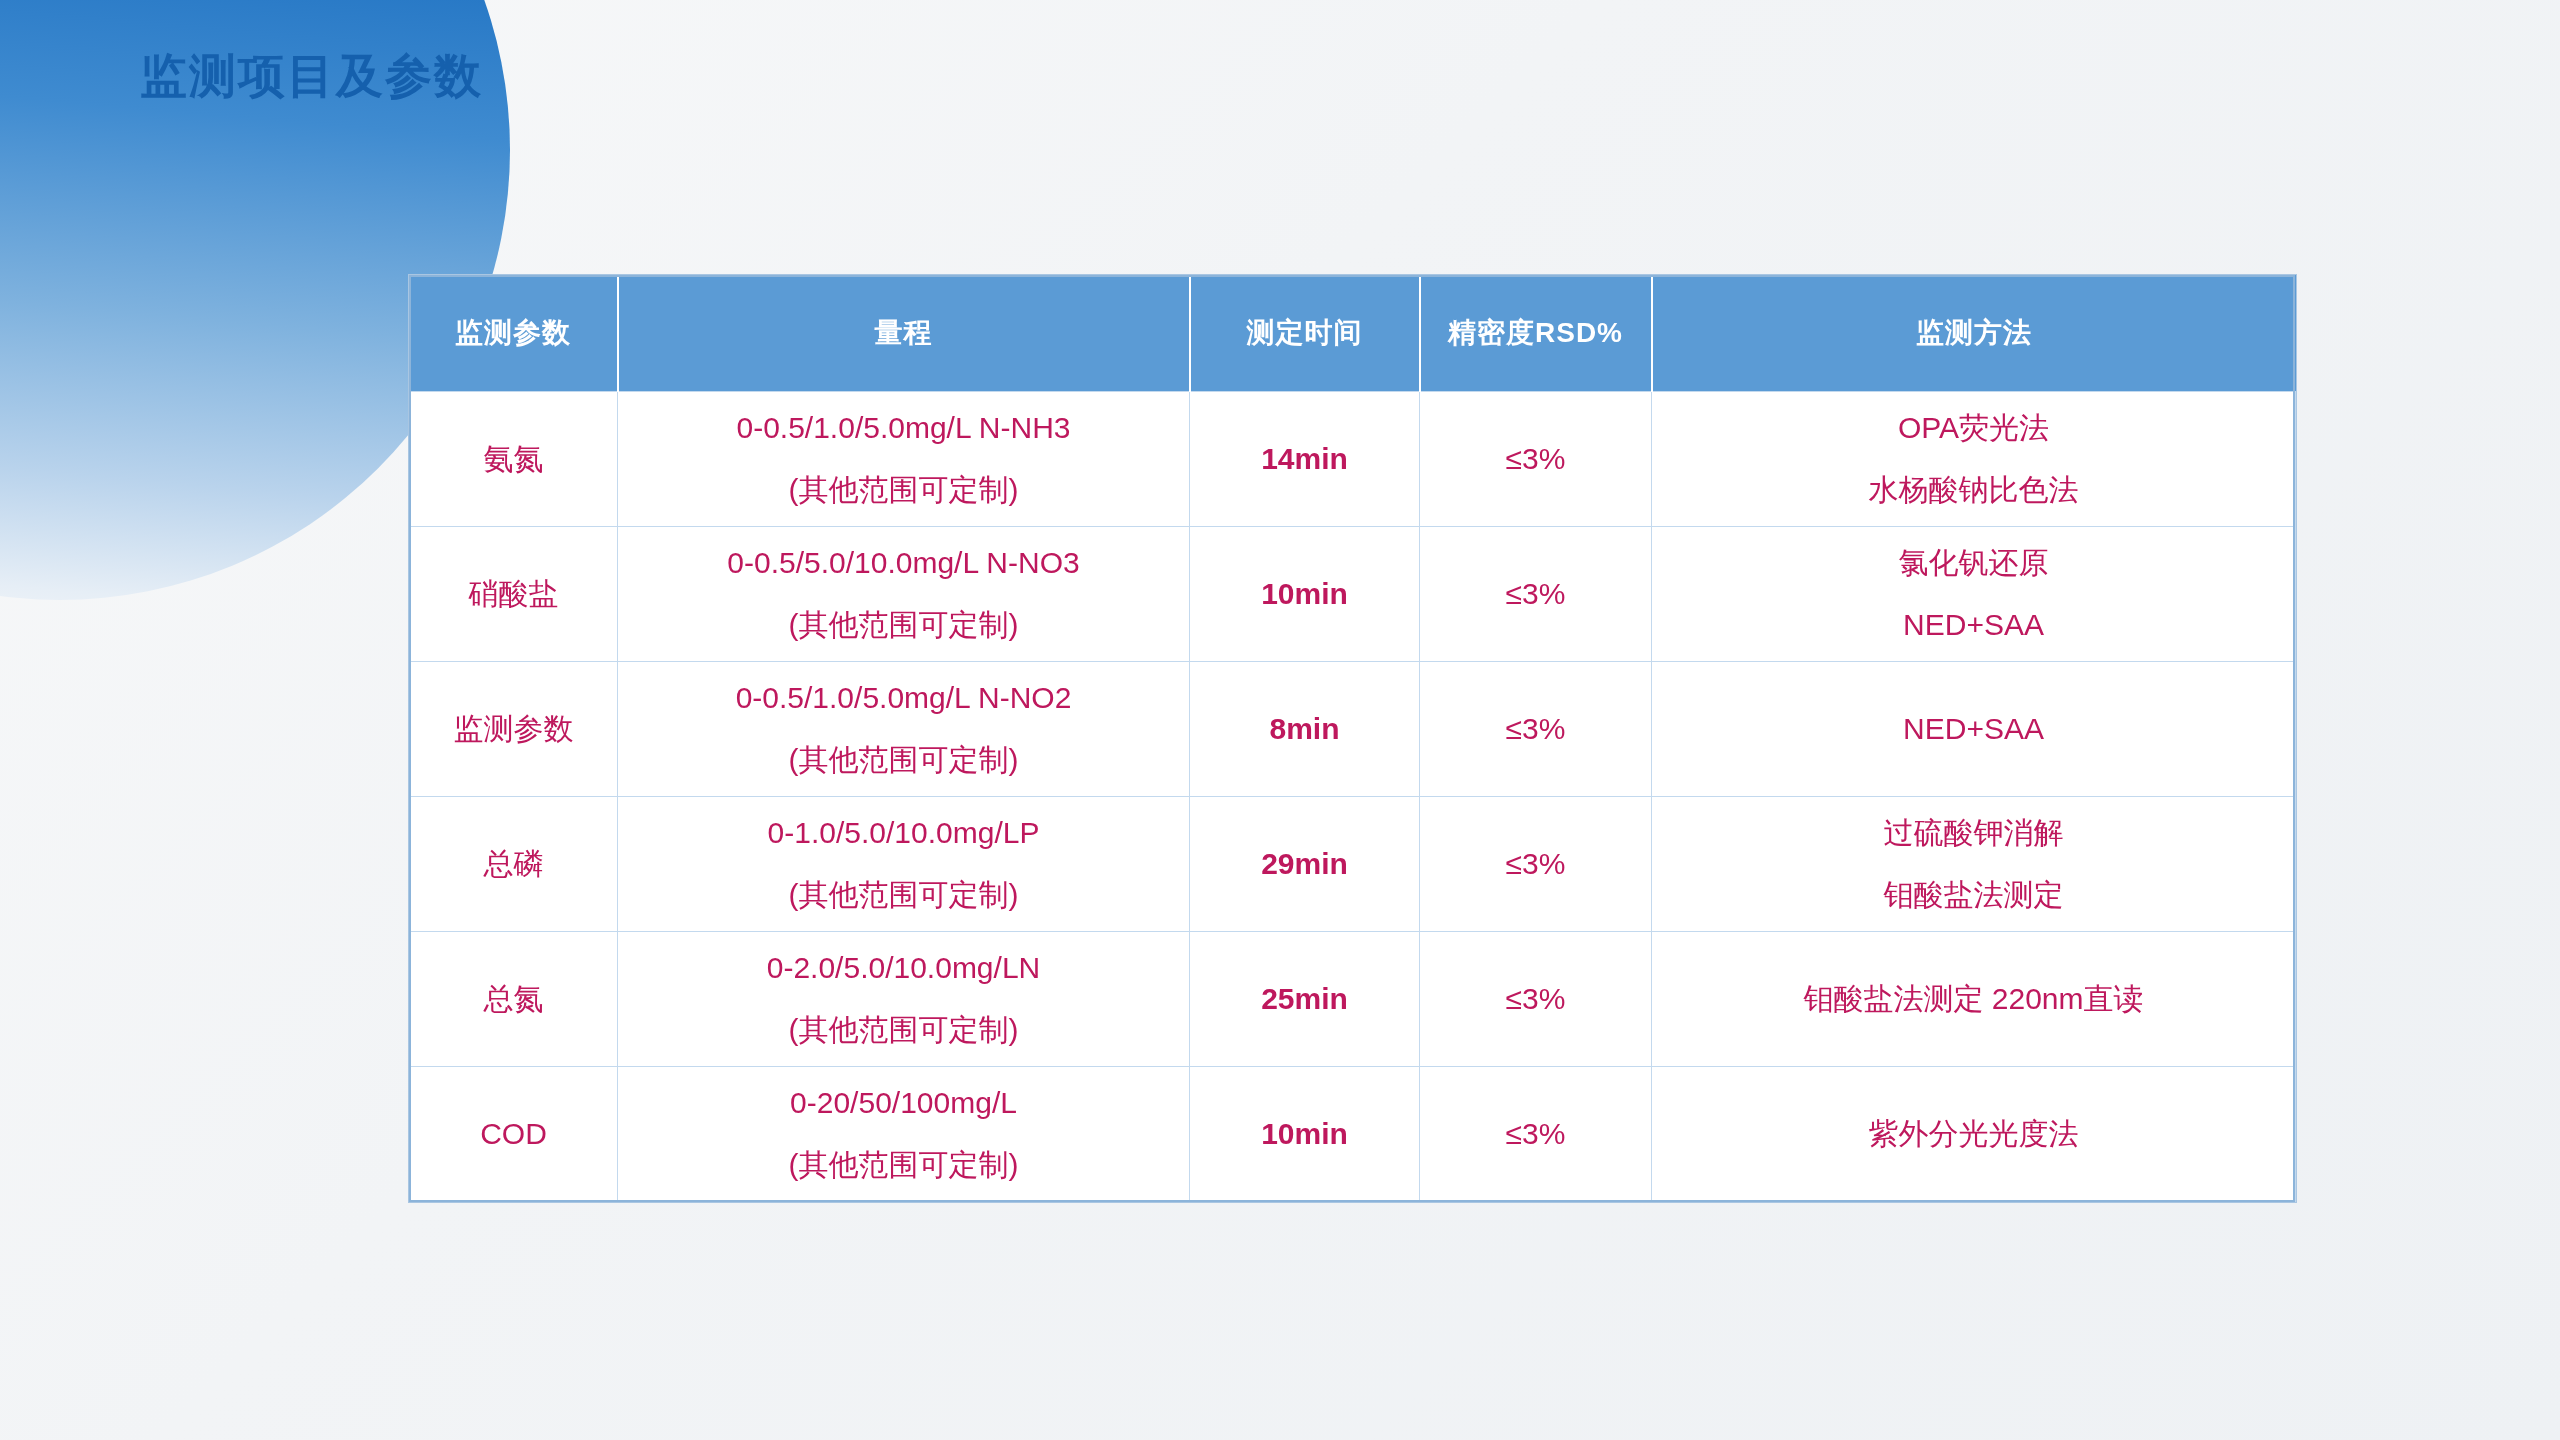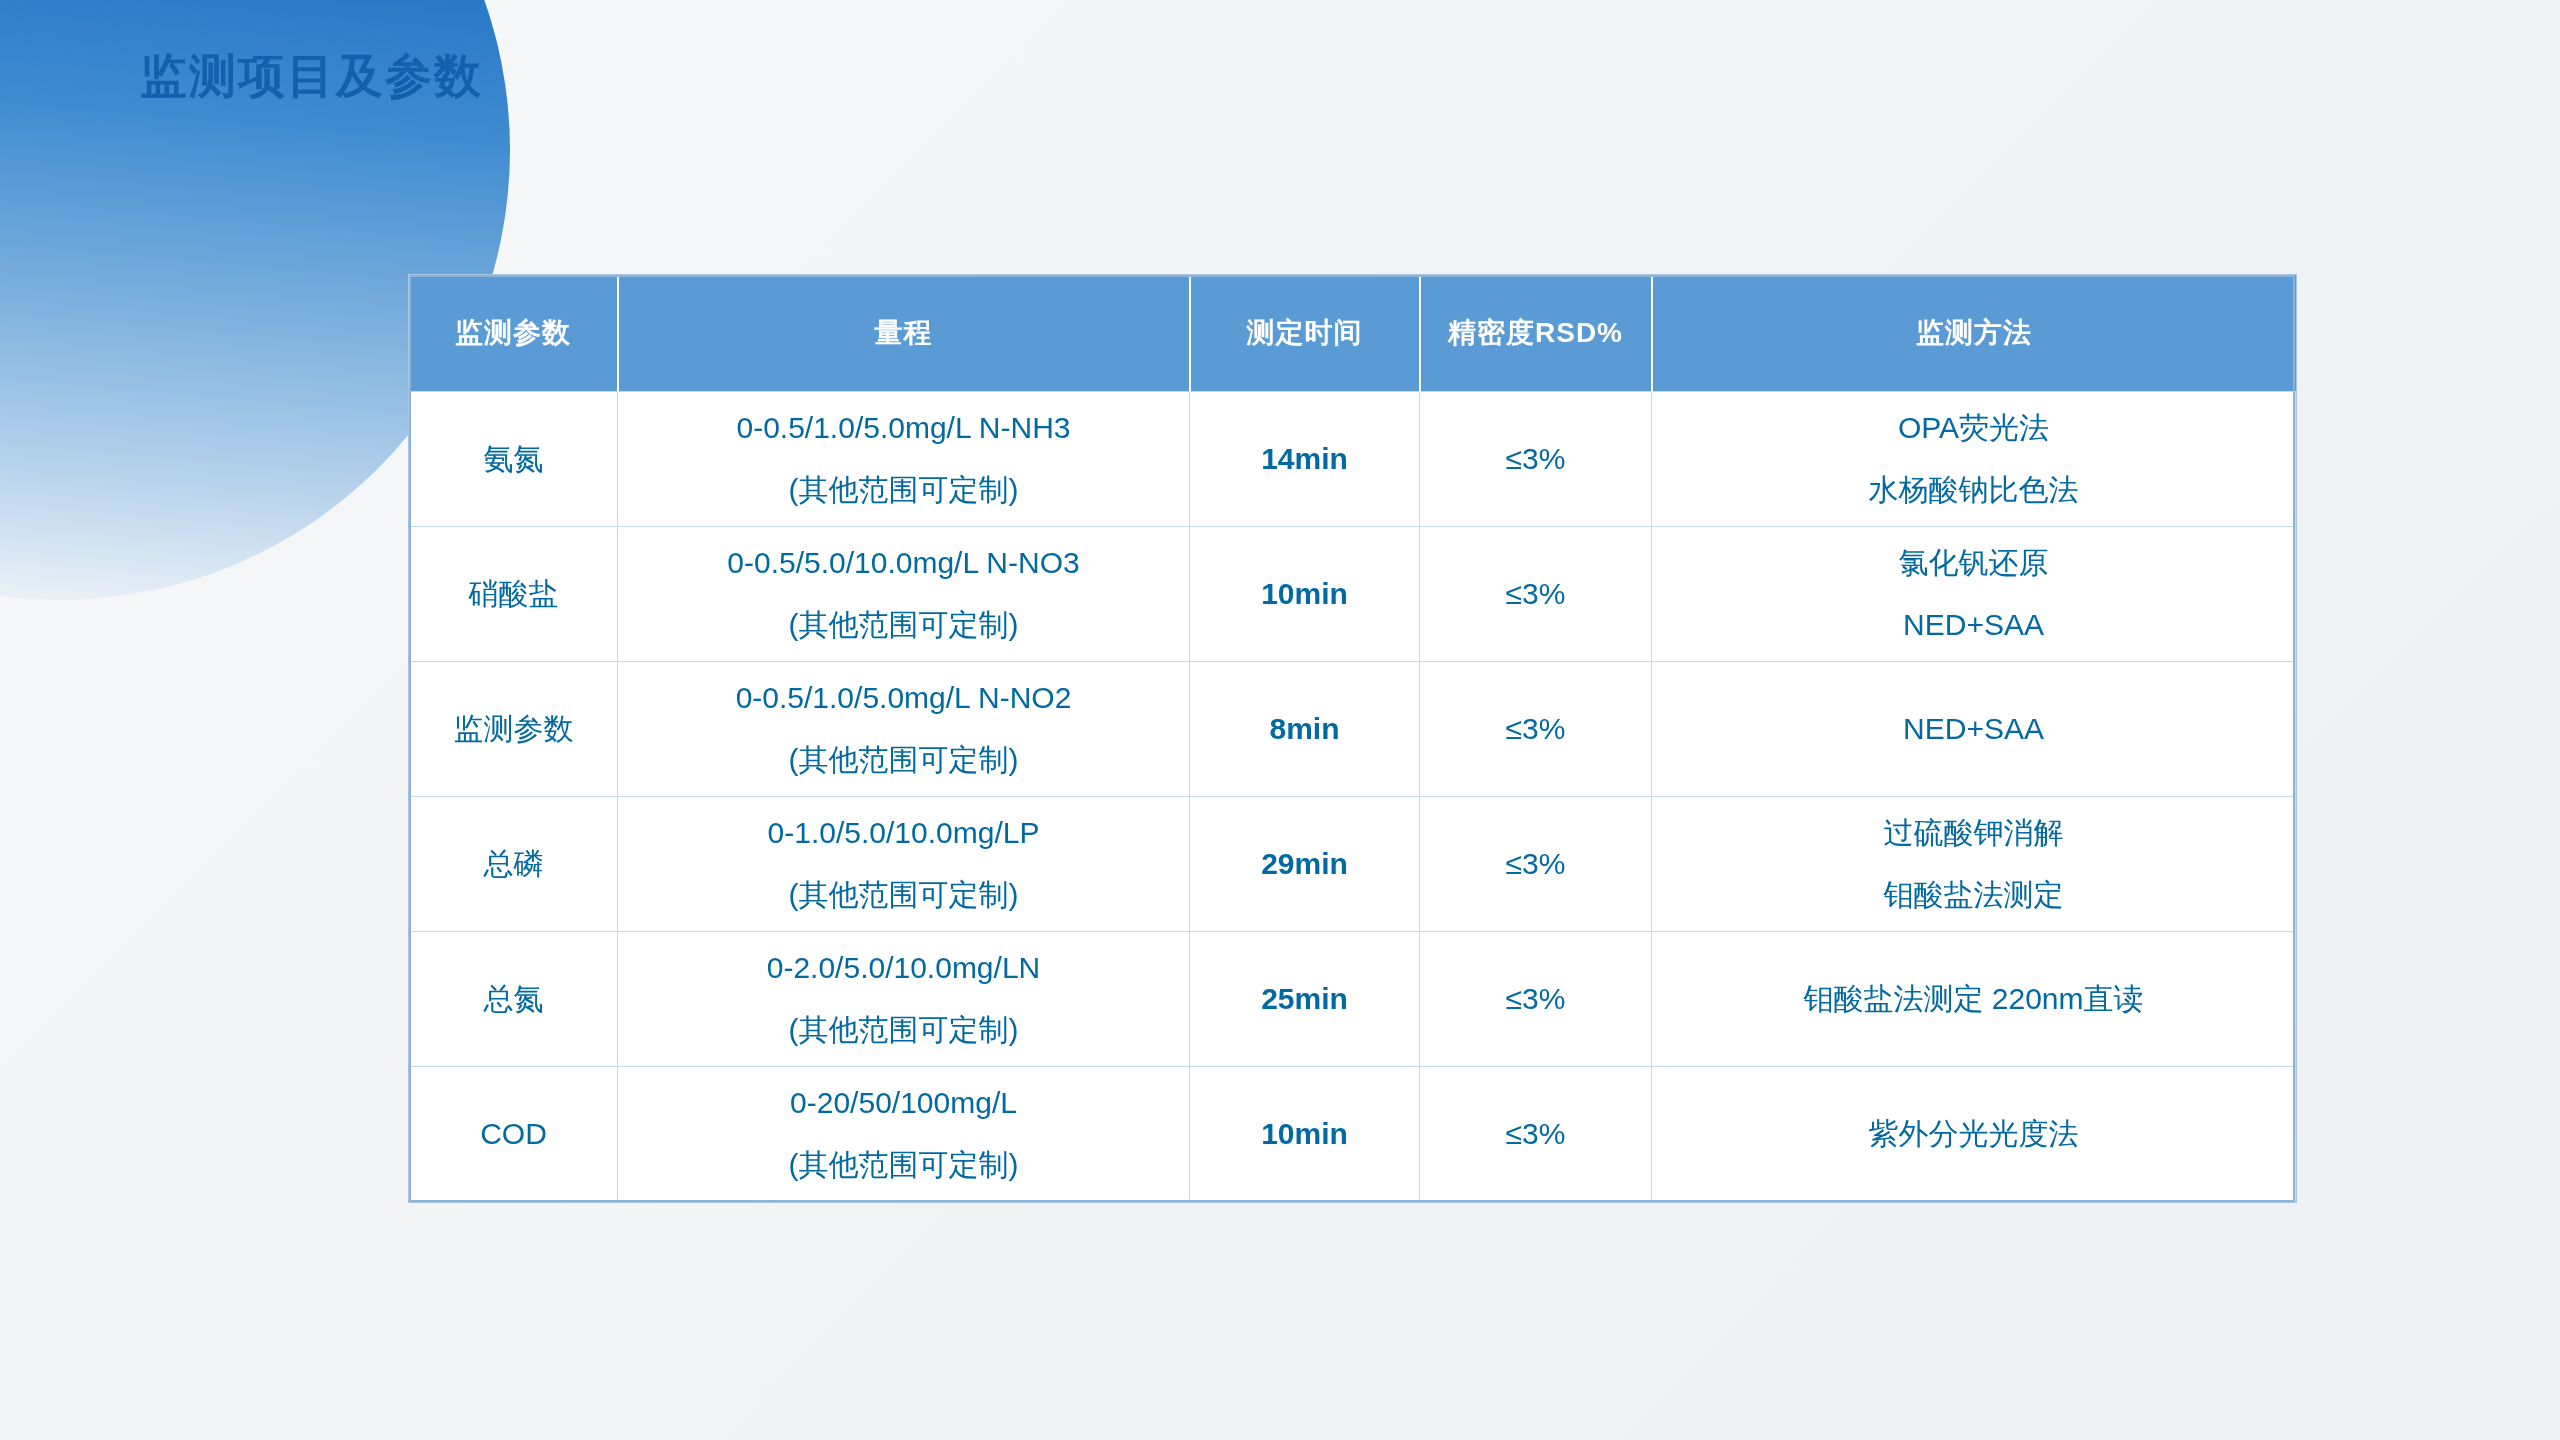--- a/index.html
+++ b/index.html
@@ -79,21 +79,21 @@
     border-right: 2px solid #ffffff;
     border-bottom: none;
     letter-spacing: 1px;
   }
   thead th:last-child { border-right: none; }
 
   tbody td {
     border: 1px solid #c3d9ee;
     text-align: center;
     vertical-align: middle;
-    color: #0369a1;
+    color: #be185d;
     font-size: 30px;
     padding: 10px 6px;
     line-height: 1.55;
   }
   tbody tr { height: 135px; }
 
   tbody td.cell-param { font-size: 30px; }
   tbody td.cell-range { font-size: 30px; }
   tbody td.cell-time  { font-size: 30px; font-weight: bold; }
   tbody td.cell-rsd   { font-size: 30px; }

